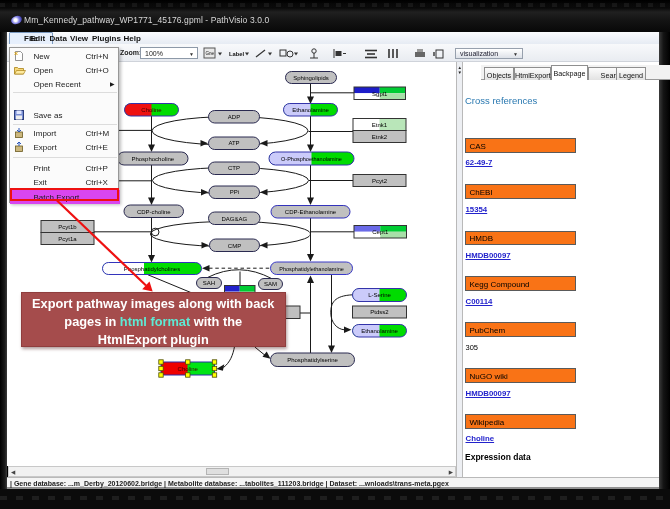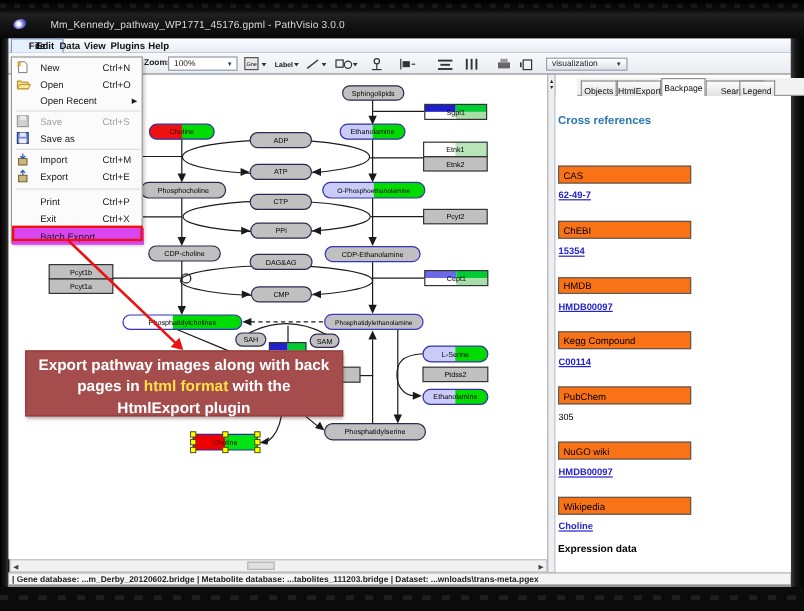--- a/index.html
+++ b/index.html
@@ -3,21 +3,21 @@
 *{margin:0;padding:0;box-sizing:border-box;}
 html,body{width:670px;height:509px;overflow:hidden;background:#000;}
 body{font-family:"Liberation Sans",sans-serif;position:relative;}
 .abs{position:absolute;}
 
 #topdark{left:0;top:0;width:670px;height:32px;background:linear-gradient(#000 0,#0a0a0a 8px,#202020 12px,#141414 20px,#090909 31px);}
 #topdash{left:0;top:3px;width:670px;height:4px;background:repeating-linear-gradient(90deg,#303030 0 5px,#0c0c0c 5px 12px);opacity:.4;}
 #lframe{left:0;top:32px;width:7px;height:458px;background:linear-gradient(90deg,#000,#1c1c1c 70%,#3c3c3c);}
 #rframe{left:659px;top:32px;width:11px;height:458px;background:linear-gradient(90deg,#3c3c3c,#141414 40%,#000);} #bframe2{left:0;top:489px;width:670px;height:20px;background:#0b0b0b;}
 #bdash{left:0;top:496px;width:670px;height:4px;background:repeating-linear-gradient(90deg,#2b2b2b 0 7px,#0b0b0b 7px 16px);opacity:.6;}
-#title{left:24px;top:15px;color:#d9d9d9;font-size:8.5px;letter-spacing:.1px;margin-left:18px;}
+#title{left:24px;top:15px;color:#d9d9d9;font-size:8.5px;letter-spacing:.1px;}
 #ticon{left:11px;top:16px;width:11px;height:8px;border-radius:50%;background:radial-gradient(circle at 42% 48%,#fff 18%,#8a8ae8 45%,#3a3aa8 80%);transform:rotate(-18deg);}
 
 #menubar{left:7px;top:32px;width:652px;height:12px;background:linear-gradient(#fbfcfe,#e6ebf3);font-size:8px;font-weight:bold;color:#111;}
 #menubar span{position:absolute;top:2px;}
 #mfile{left:2px;top:0px!important;border:1px solid #7a99c0;background:#e6effc;padding:1px 14px;border-radius:1px;}
 
 #toolbar{left:7px;top:44px;width:652px;height:18px;background:linear-gradient(#f8f9fb,#e9ecf1);border-bottom:1px solid #cfd3da;}
 .tb{position:absolute;color:#222;}
 #zoomlbl{left:113px;top:4.5px;font-size:7px;font-weight:bold;color:#222;}
 #zoomcombo{left:133px;top:2.5px;width:58px;height:12px;background:#fff;border:1px solid #8d99a8;font-size:7px;}
@@ -32,41 +32,41 @@
 #hthumb{position:absolute;left:197px;top:1px;width:23px;height:7px;background:#dfdfdf;border:1px solid #b4b4b4;}
 .sarr{position:absolute;top:1.5px;font-size:5.5px;color:#444;}
 #splitter{left:456px;top:62px;width:7px;height:415px;background:#edeff3;border-left:1px solid #b9b9b9;border-right:1px solid #b9b9b9;}
 #spArr{left:457.5px;top:66px;font-size:4.5px;color:#222;line-height:4.5px;}
 
 #panel{left:463px;top:62px;width:196px;height:415px;background:#fff;border-bottom:1px solid #c0c0c0;}
 #tabs{position:absolute;left:18px;top:2.5px;width:196px;height:15.5px;border-bottom:1px solid #9a9a9a;background:#f2f2f2;}
 .tab{position:absolute;top:2px;height:13.5px;border:1px solid #8f8f8f;border-bottom:none;background:linear-gradient(#fcfcfc,#e2e2e2);font-size:7.2px;color:#111;text-align:center;padding-top:3px;}
 .tab.act{top:0;height:15.5px;background:#fff;z-index:2;}
 #pcontent{position:absolute;left:0;top:18px;width:196px;height:397px;background:#fff;}
-#xref{position:absolute;left:2px;top:15px;font-size:9.5px;font-weight:bold;color:#2978b0;}
+#xref{position:absolute;left:2px;top:15px;font-size:9.5px;font-weight:normal;color:#2978b0;}
 .hdr{position:absolute;left:1.5px;width:111px;height:14.5px;border:1px solid #5a5a5a;background:#f97316;font-size:8px;font-weight:normal;color:#000;padding:2.5px 0 0 4px;}
 .lnk{position:absolute;left:2.5px;font-size:7.8px;font-weight:bold;color:#2222cc;text-decoration:underline;}
 .pln{position:absolute;left:2.5px;font-size:7.5px;color:#000;}
 #expd{position:absolute;left:2px;top:372px;font-size:8.5px;font-weight:bold;color:#000;}
 
 #status{left:7px;top:477px;width:652px;height:12px;background:#f4f4f4;border-top:1px solid #b9b9b9;border-bottom:2px solid #909090;font-size:7px;font-weight:bold;color:#222;}
 #status span{position:absolute;left:3px;top:2px;white-space:nowrap;}
 
 #fmenu{left:8.5px;top:46.5px;width:110px;height:156px;background:#fbfbfb;border:1px solid #979797;box-shadow:2px 2px 3px rgba(0,0,0,.25);z-index:30;font-size:8px;font-weight:normal;color:#1a1a1a;}
 .mi{position:absolute;left:0;width:110px;height:14px;}
 .mi .lab{position:absolute;left:24px;top:3px;}
 .mi .sc{position:absolute;left:76px;top:3px;}
 .mi .ic{position:absolute;left:4px;top:2px;width:10px;height:10px;}
 .mi.dis{color:#9f9f9f;}
 .msep{position:absolute;left:3px;width:104px;height:1px;background:#dcdcdc;}
 #bexp{background:#d946ef;}
 #redrect{left:10px;top:187.5px;width:109px;height:13.5px;border:2px solid #ee1111;z-index:40;}
 
 #callout{left:21px;top:292px;width:264.5px;height:54.5px;background:#a54c4c;border:1px solid #8f3d3d;box-shadow:1px 2px 3px rgba(60,10,10,.4);z-index:20;text-align:center;color:#fff;font-weight:bold;font-size:12.8px;line-height:18px;padding-top:2px;}
-#callout em{font-style:normal;color:#fde047;text-align:right;}
+#callout em{font-style:normal;color:#5eead4;text-align:right;}
 svg{position:absolute;overflow:visible;}
 svg text{font-family:"Liberation Sans",sans-serif;}
 </style></head>
 <body>
 <div class="abs" id="topdark"></div>
 <div class="abs" id="topdash"></div>
 <div class="abs" id="title">Mm_Kennedy_pathway_WP1771_45176.gpml - PathVisio 3.0.0</div>
 <div class="abs" id="ticon"></div>
 <div class="abs" id="lframe"></div>
 <div class="abs" id="rframe"></div>
@@ -355,28 +355,20 @@
         <path d="M.5 9 l2 -3.5 h9 l-2 3.5 z" fill="#fde99d" stroke="#a98117" stroke-width=".7"></path>
       </svg>
       <span class="lab">Open</span>
       <span class="sc">Ctrl+O</span>
     </div>
  <div class="mi" style="top:29px">
       <span class="lab">Open Recent</span>
       <span style="position:absolute;right:5px;top:3.5px;font-size:6px">▶</span>
     </div>
  <div class="msep" style="top:44px"></div>
- <div class="mi dis" style="top:46px">
-      <svg class="ic" viewBox="0 0 10 10">
-        <rect x=".5" y=".5" width="9" height="9" fill="#cfcfcf" stroke="#9a9a9a"></rect>
-        <rect x="2.5" y=".5" width="5" height="3.5" fill="#e8e8e8"></rect>
-      </svg>
-      <span class="lab">Save</span>
-      <span class="sc">Ctrl+S</span>
-    </div>
  <div class="mi" style="top:60px">
       <svg class="ic" viewBox="0 0 10 10">
         <rect x=".5" y=".5" width="9" height="9" fill="#7a8fd4" stroke="#2c3e7d"></rect>
         <rect x="2.5" y=".5" width="5" height="3.5" fill="#dfe6ff"></rect>
         <rect x="2" y="5.5" width="6" height="4" fill="#eee"></rect>
       </svg>
       <span class="lab">Save as</span>
     </div>
  <div class="msep" style="top:76px"></div>
  <div class="mi" style="top:78px">

